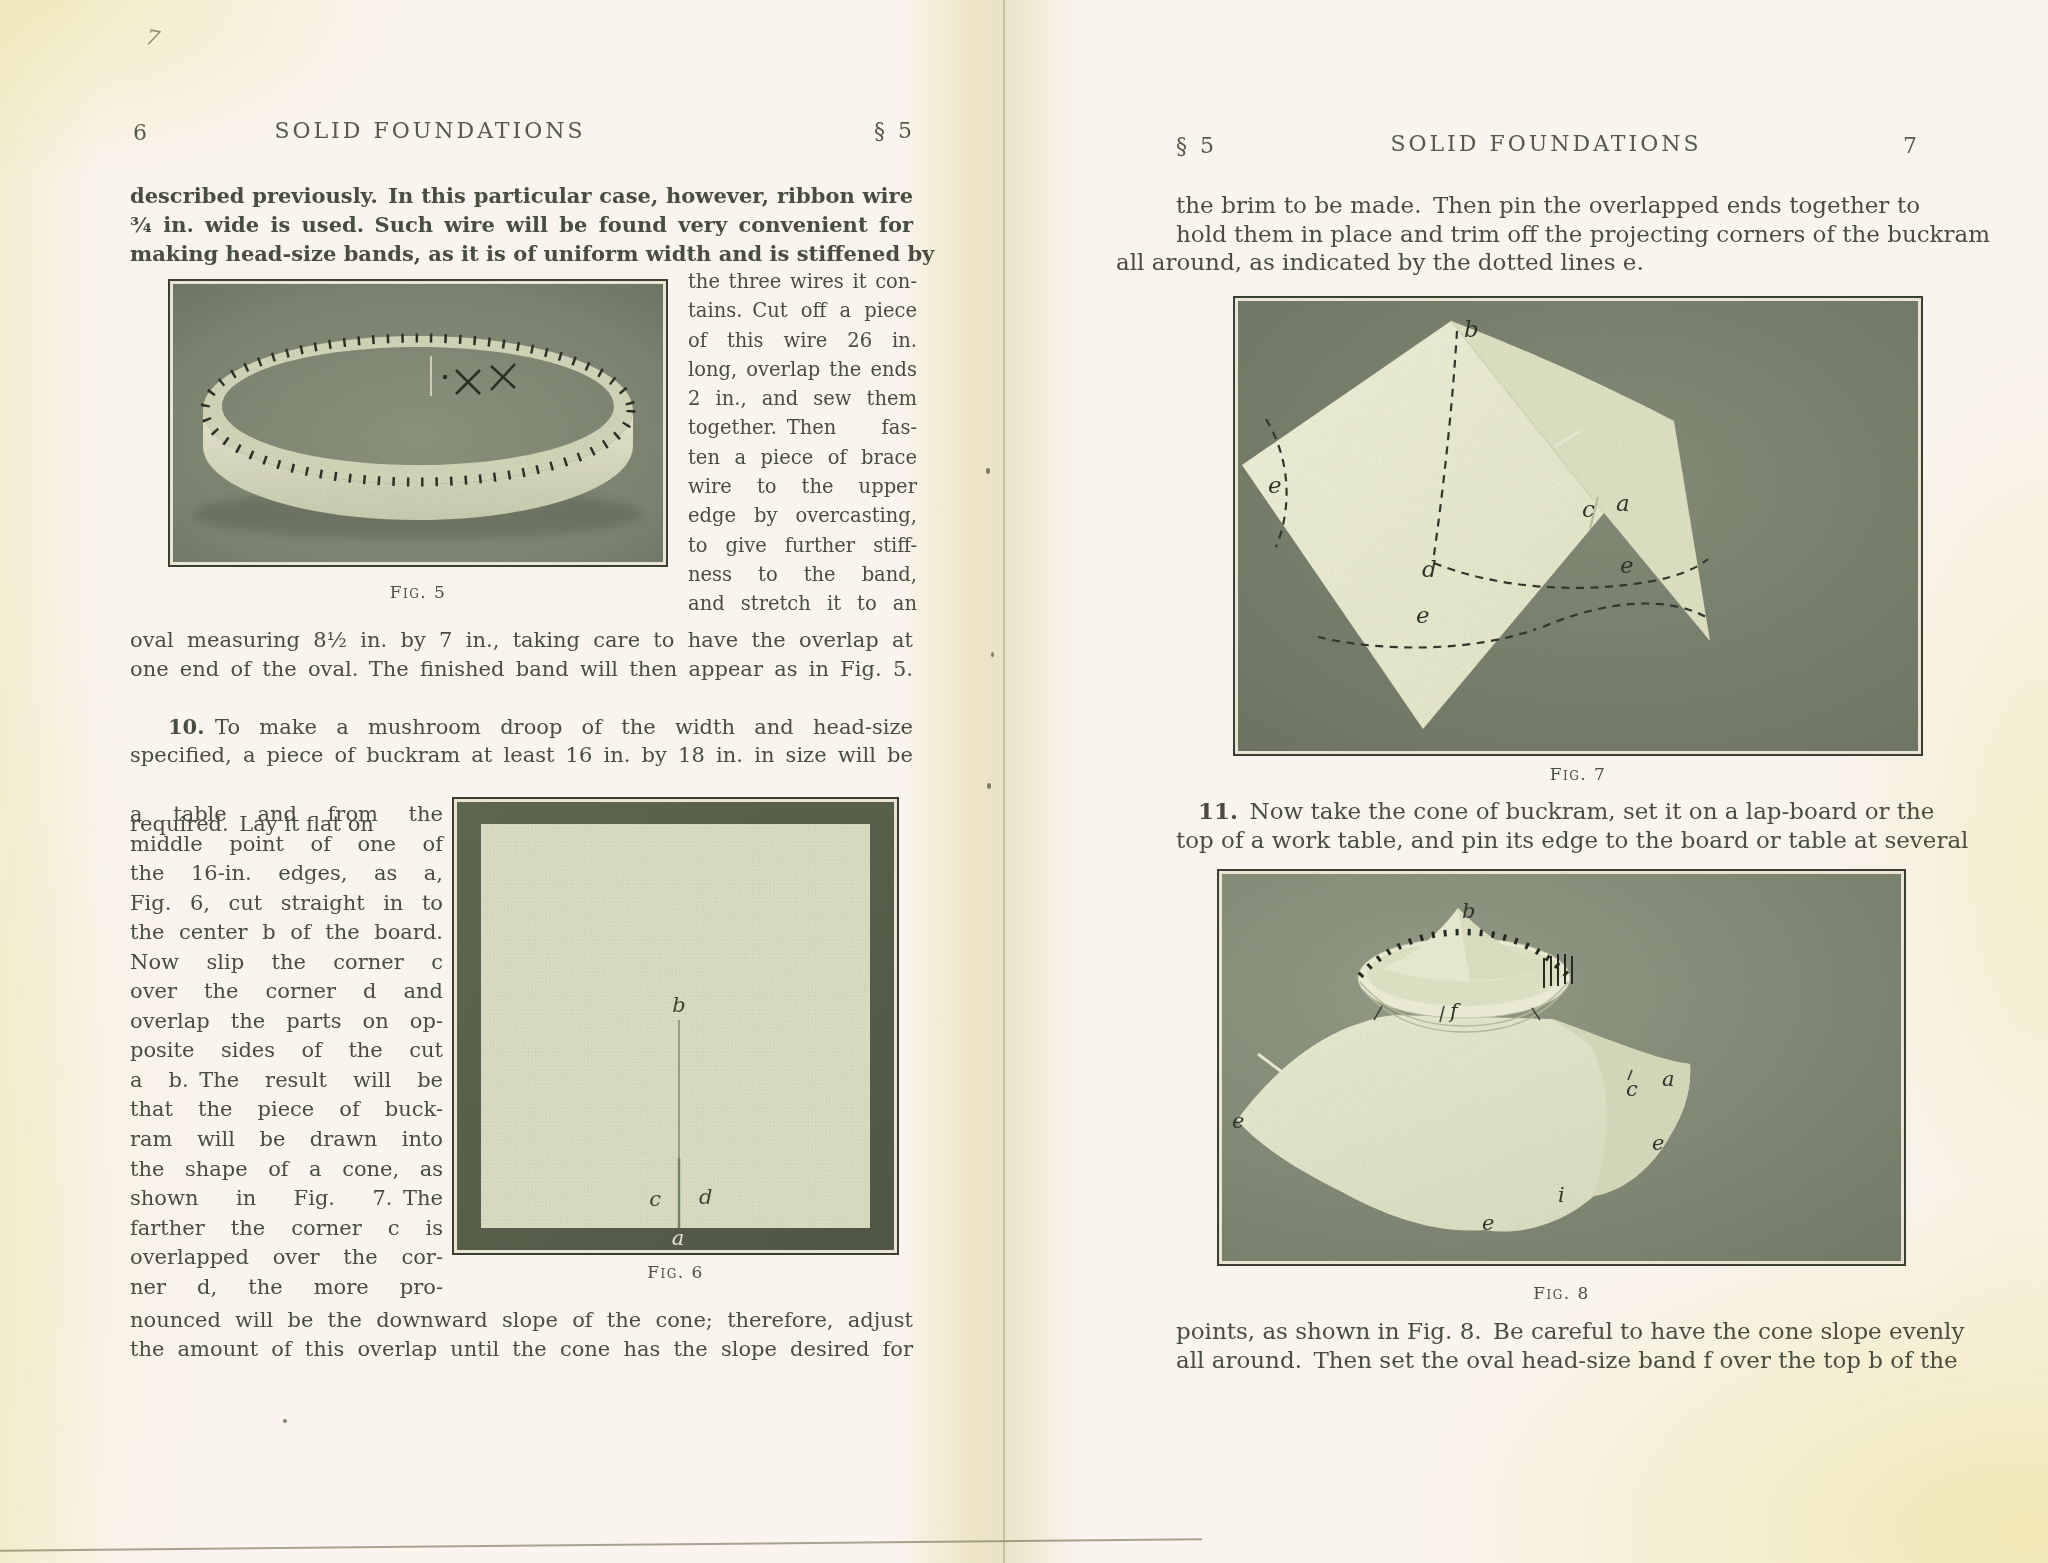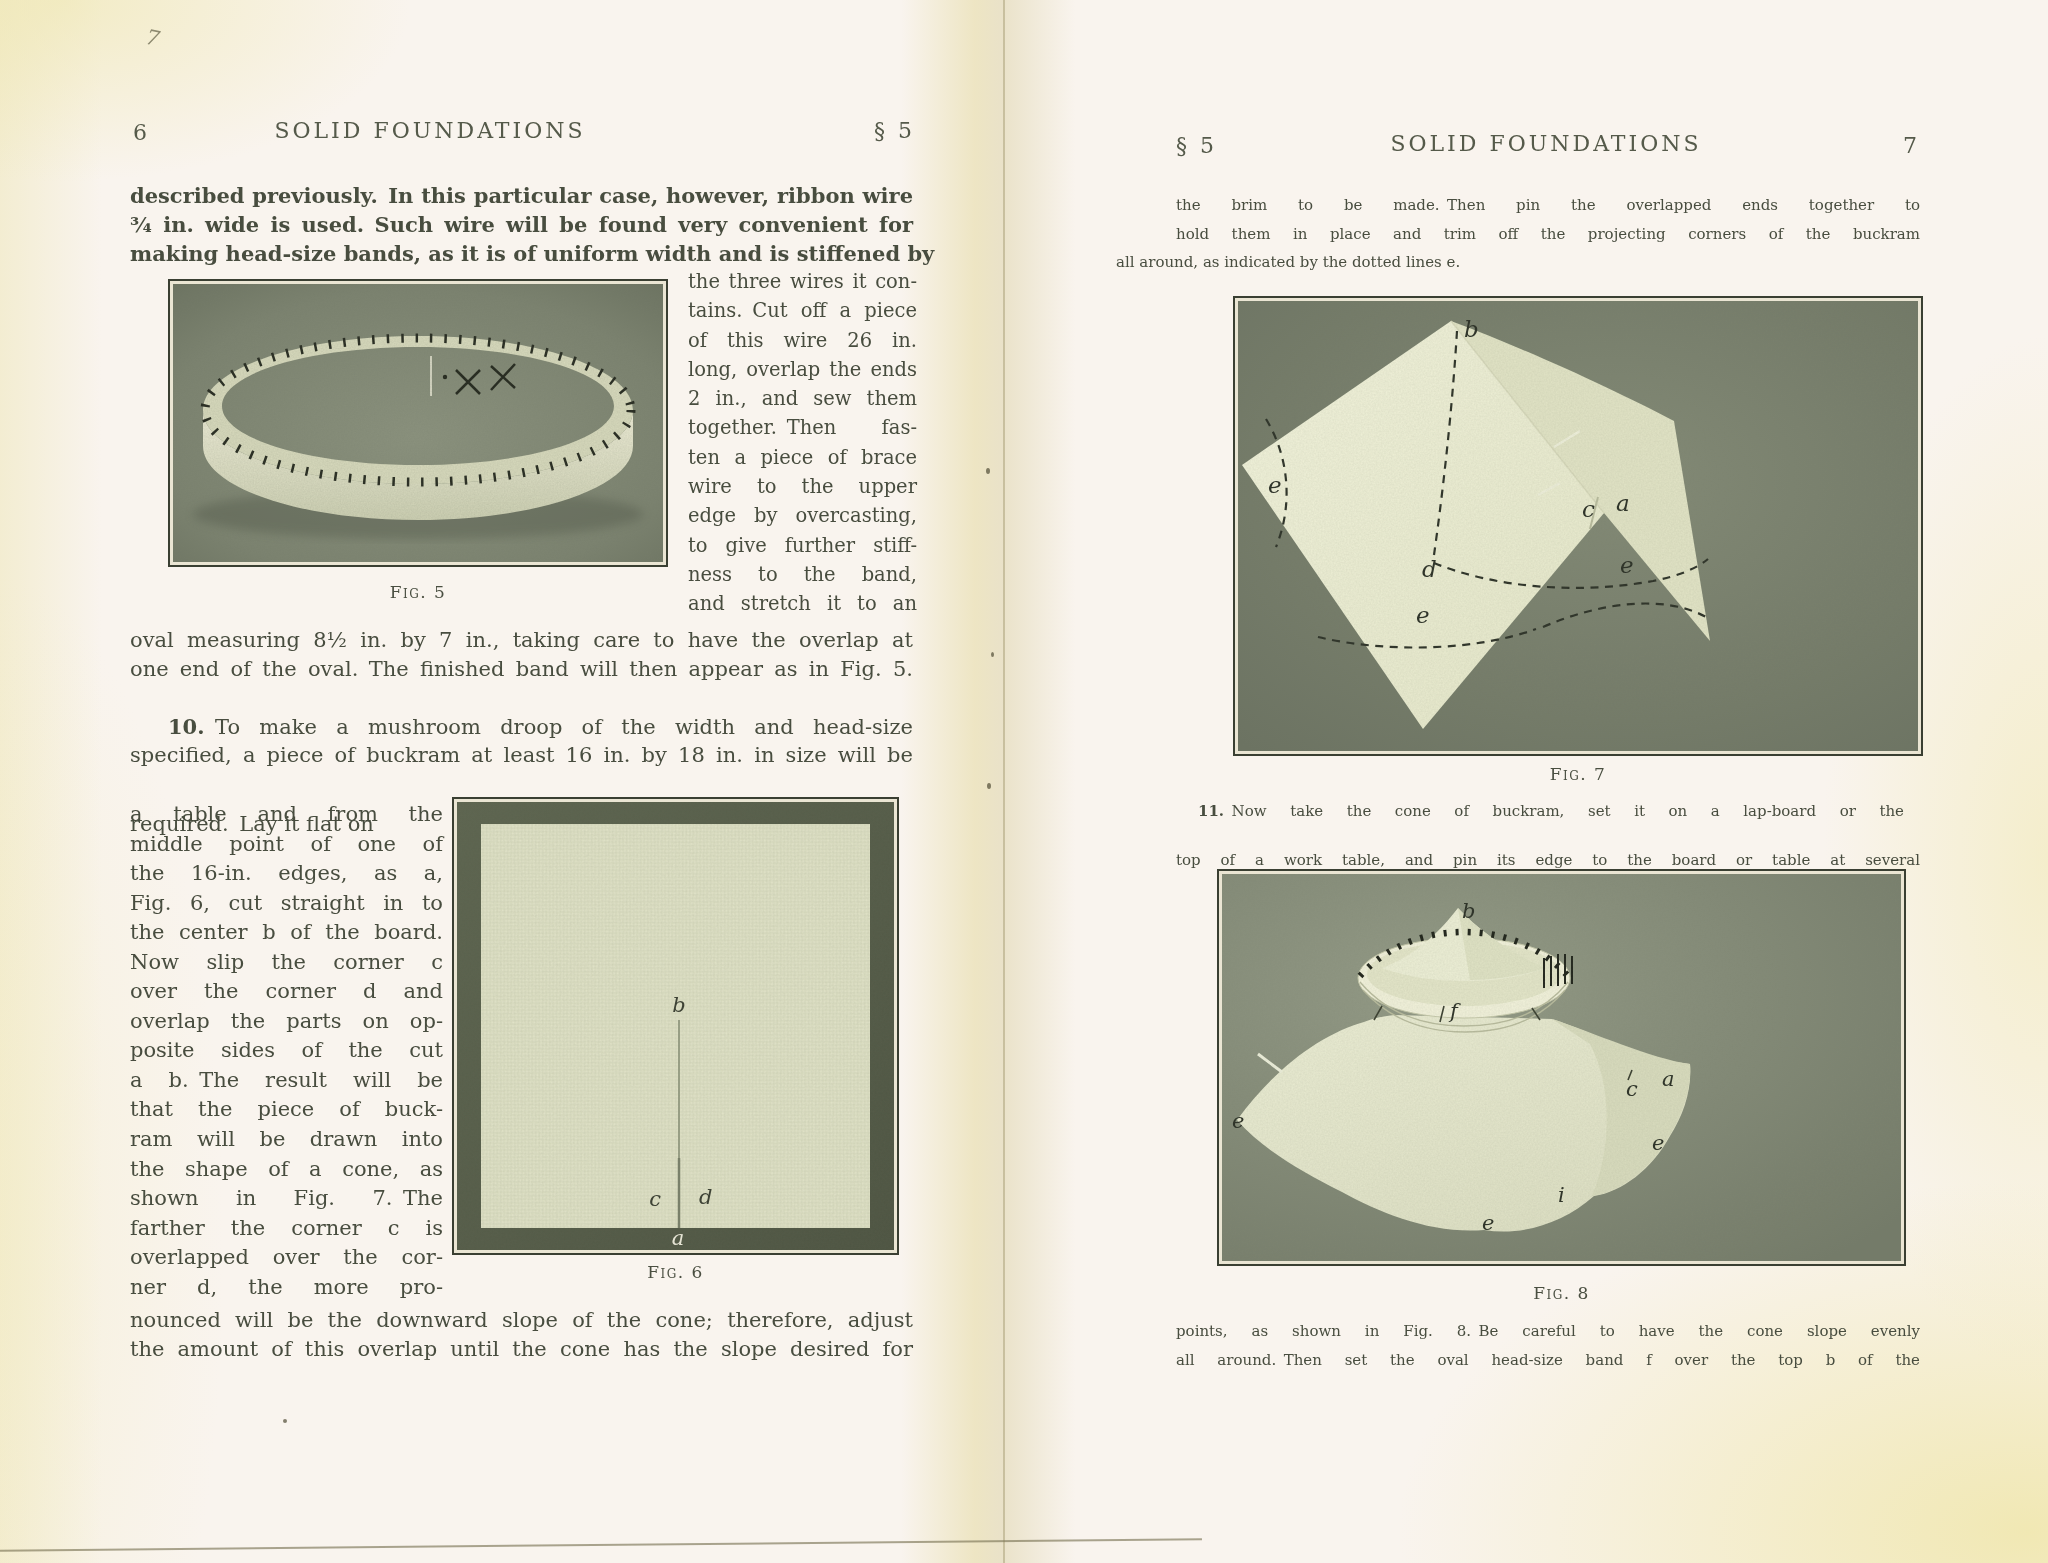--- a/index.html
+++ b/index.html
@@ -15,21 +15,21 @@
   .pageline{position:absolute;background:rgba(125,118,88,0.65);height:2px;}
   .crease{position:absolute;top:0;height:1563px;width:2px;background:rgba(150,140,95,0.4);}
   .speck{position:absolute;background:rgba(80,76,52,0.7);border-radius:50%;}
   .pencil{position:absolute;color:#8d8a70;font-style:italic;font-size:21px;transform:rotate(12deg);}
   
   .hdr{position:absolute;color:#555a4a;font-size:22px;letter-spacing:3px;}
   .hdr.c{text-align:center;}
   .hdr.r{text-align:right;}
   .lines{position:absolute;color:#484d3f;}
   .left-pg .lines, .left-pg .pline{font-size:21px;line-height:29.0px;}
-  .right-pg .lines, .right-pg .pline{font-size:15px;line-height:28.6px;}
+  .right-pg .lines, .right-pg .pline{font-size:23px;line-height:28.6px;}
   .lines > div{text-align:justify;text-align-last:justify;white-space:nowrap;}
   .pline{position:absolute;color:#484d3f;text-align:justify;text-align-last:justify;white-space:nowrap;}
   .pline.noj{text-align-last:left;}
   .pnum{font-weight:bold;}
   .caption{position:absolute;color:#4a4f41;font-size:17px;letter-spacing:1.5px;text-align:center;font-variant:small-caps;}
   
   .figure{position:absolute;border:2px solid #3a3f32;background:#eae5d3;padding:3px;box-sizing:border-box;}
   .figure svg{display:block;width:100%;height:100%;}
   .fig5col{line-height:29.3px !important;font-size:19.5px !important;}
   .fig6col{line-height:29.55px !important;}
@@ -224,21 +224,21 @@
           <text x="30" y="192">e</text>
           <text x="178" y="322">e</text>
           <text x="382" y="272">e</text>
         </g>
         <rect width="680" height="450" filter="url(#f7n)"></rect>
       </svg>
     </div>
     <div class="caption" style="left:1233px;top:764px;width:690px;">Fig. 7</div>
 
     <div class="pline" style="left:1160px;top:797px;width:744px;padding-left:38px;box-sizing:border-box;"><b class="pnum">11.</b><span> Now take the cone of buckram, set it on a lap-board or the</span></div>
-    <div class="pline" style="left:1176px;top:826px;width:744px;margin-top:20px;">top of a work table, and pin its edge to the board or table at several</div>
+    <div class="pline" style="left:1176px;top:826px;width:744px;">top of a work table, and pin its edge to the board or table at several</div>
 
     <div class="figure" style="left:1217px;top:869px;width:689px;height:397px;">
       <svg viewBox="0 0 679 387">
         <defs>
           <radialGradient id="f8bg" cx="32%" cy="30%" r="90%">
             <stop offset="0%" stop-color="#949b87"></stop>
               <stop offset="100%" stop-color="#747b69"></stop>
           </radialGradient>
           <linearGradient id="f8f" x1="0" y1="0" x2="0.8" y2="1">
             <stop offset="0%" stop-color="#eceed5"></stop>

